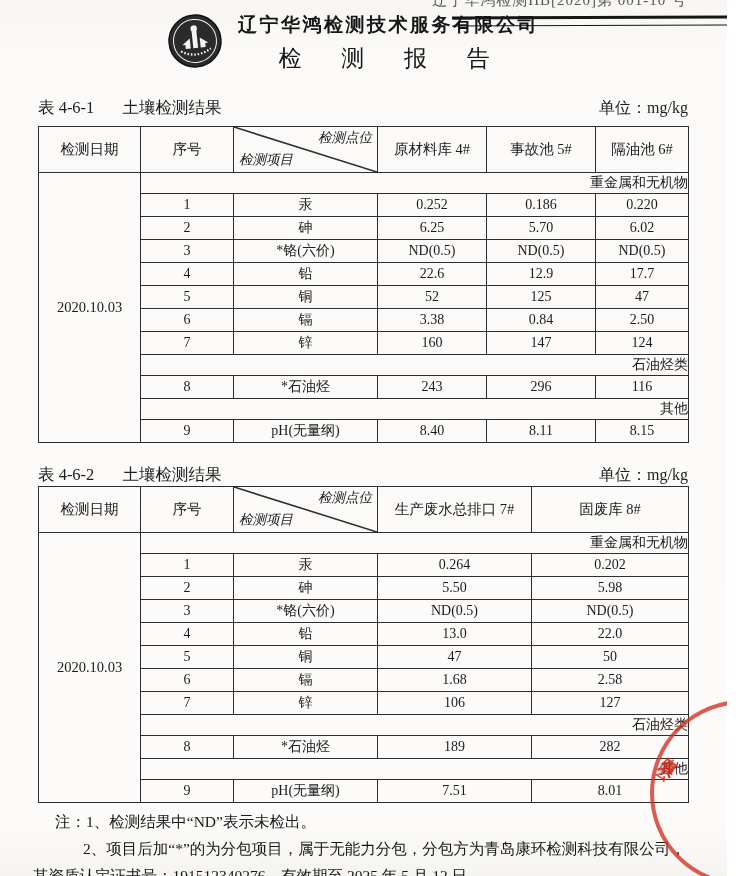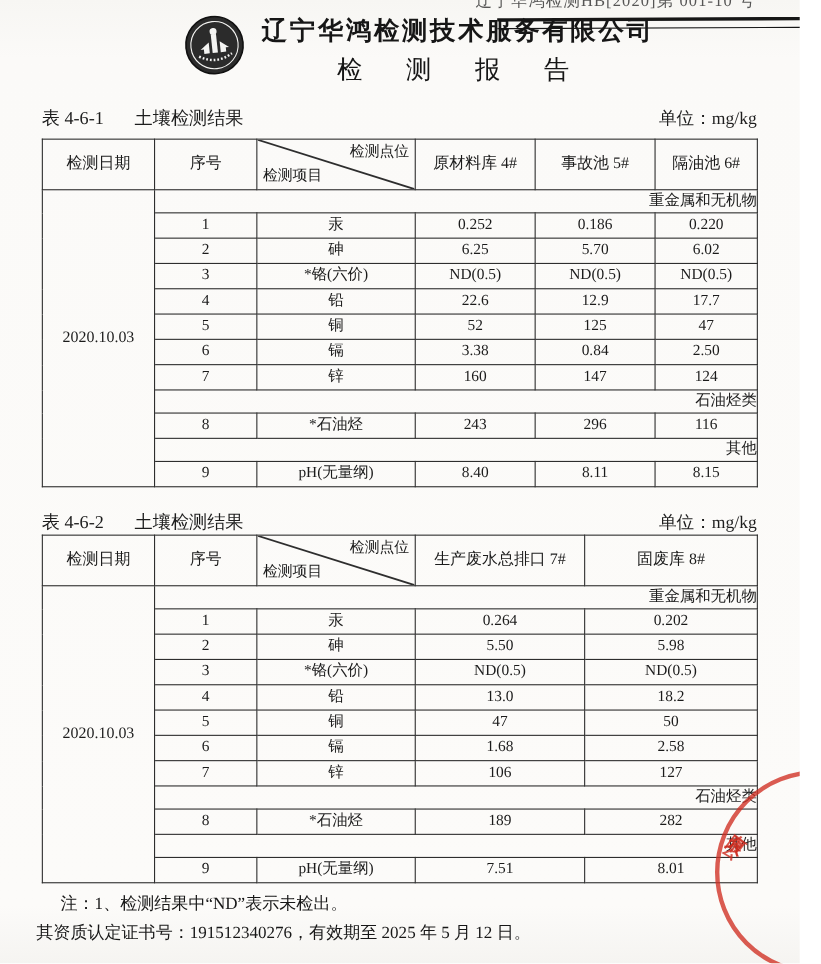--- a/index.html
+++ b/index.html
@@ -22,21 +22,21 @@
   .top-rule{
     position:absolute;top:16px;left:452px;width:276px;height:6px;
     border-top:3px solid #161616;border-bottom:1px solid #161616;
     transform:rotate(-0.25deg);
   }
   
   .header{position:absolute;top:12px;left:168px;display:flex;align-items:flex-start;gap:16px;}
   .logo{width:54px;height:54px;flex:0 0 auto;margin-top:2px;transform:rotate(-6deg);}
   .titles{display:flex;flex-direction:column;align-items:center;}
   .company-name{
-    font-size:23px;font-weight:bold;letter-spacing:2.5px;white-space:nowrap;
+    font-size:19px;font-weight:bold;letter-spacing:2.5px;white-space:nowrap;
     color:#161616;
   }
   .report-title{
     font-size:23px;font-weight:normal;letter-spacing:17px;margin-top:5px;
     color:#161616;text-indent:8px;
   }
   
   .caption-row{
     position:absolute;left:38px;width:650px;display:flex;align-items:center;
   }
@@ -57,21 +57,21 @@
     font-size:14px;padding:0;line-height:1.25;color:#1b1b1b;
     overflow:hidden;
   }
   .rtable tr.hrow td{height:45px;font-size:14.5px;}
   .rtable tr.srow td{height:20px;}
   .rtable tr.drow td{height:22px;}
   .rtable td.sec{text-align:right;padding-left:10px;}
   .rtable td.datecell{font-size:14.5px;}
   
   td.diag{position:relative;padding:0;}
-  .diag-wrap{position:relative;width:100%;height:45px;}
+  .diag-wrap{position:relative;width:100%;height:45px;font-style:italic;}
   .diag-wrap svg{position:absolute;inset:0;width:100%;height:100%;}
   .diag-top{position:absolute;top:3px;right:5px;font-size:13.5px;}
   .diag-bottom{position:absolute;bottom:3px;left:5px;font-size:13.5px;}
   
   .notes{
     position:absolute;left:33px;top:808px;width:700px;
     font-size:15.5px;line-height:27px;color:#171717;
   }
   .notes .n1{text-indent:22px;}
   .notes .n2{text-indent:50px;}
@@ -273,21 +273,21 @@
     <tr class="drow">
       <td>3</td>
       <td>*铬(六价)</td>
       <td>ND(0.5)</td>
       <td>ND(0.5)</td>
     </tr>
     <tr class="drow">
       <td>4</td>
       <td>铅</td>
       <td>13.0</td>
-      <td>18.2</td>
+      <td>22.0</td>
     </tr>
     <tr class="drow">
       <td>5</td>
       <td>铜</td>
       <td>47</td>
       <td>50</td>
     </tr>
     <tr class="drow">
       <td>6</td>
       <td>镉</td>
@@ -316,19 +316,20 @@
       <td>9</td>
       <td>pH(无量纲)</td>
       <td>7.51</td>
       <td>8.01</td>
     </tr>
   </tbody>
     </table>
 
   <div class="notes">
     <div class="n1">注：1、检测结果中“ND”表示未检出。</div>
+    <div class="n2">2、项目后加“*”的为分包项目，属于无能力分包，分包方为青岛康环检测科技有限公司，</div>
     <div class="n3">其资质认定证书号：191512340276，有效期至 2025 年 5 月 12 日。</div>
   </div>
 
   <div class="stamp"></div>
   <div class="stamp-text">有限公</div>
 
 </div>
 
 </body></html>

